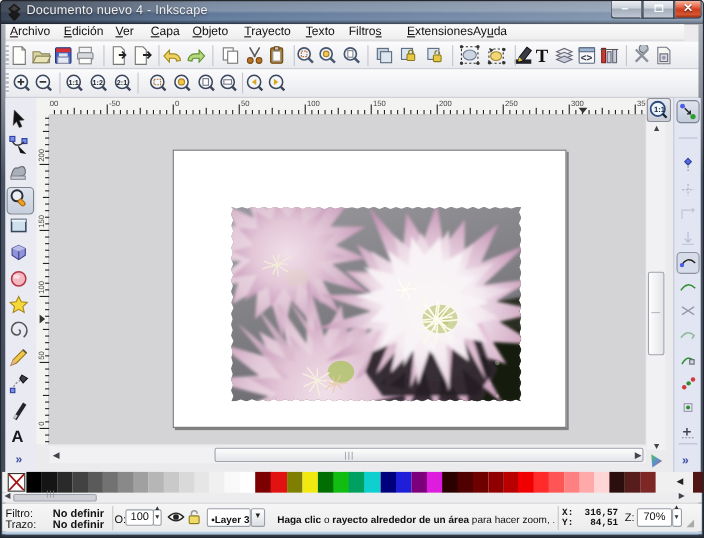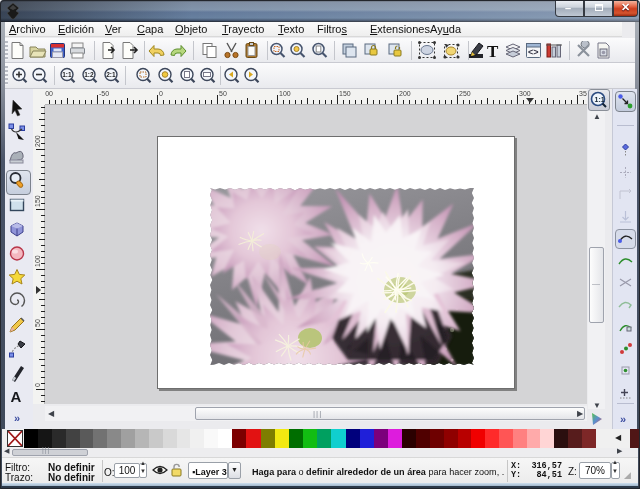--- a/index.html
+++ b/index.html
@@ -72,20 +72,21 @@
 .mono{font-family:"Liberation Mono",monospace}
 </style></head>
 <body>
 <div id="win">
  <div id="title" class="abs"></div>
  <div id="titleglow" class="abs"></div>
  <svg class="abs" width="16" height="16" style="left:5px;top:3px" viewBox="0 0 16 16">
    <path d="M8 0 L14 5 L11 8 L14 10 L9 16 L7 16 L2 10 L5 8 L2 5 Z" fill="#1a1a1a" stroke="#555" stroke-width=".5"></path>
    <path d="M8 2 L11.5 5.2 L8 7 L4.5 5.2 Z" fill="#3f3f3f"></path>
  </svg>
+ <div id="titletxt" class="abs">Documento nuevo 4 - Inkscape</div>
  <div id="bmin" class="wbtn">
       <span class="glyph" style="left:9px;top:2px;font-size:11px">–</span>
     </div>
  <div id="bmax" class="wbtn">
       <span style="position:absolute;left:10px;top:4px;width:8px;height:7px;border:1px solid #fff;border-top:2px solid #fff;display:block"></span>
     </div>
  <div id="bclose" class="wbtn">
       <span class="glyph" style="left:7px;top:1px;font-size:11px;text-shadow:0 1px 1px #400">✕</span>
     </div>
 
@@ -928,21 +929,21 @@
         <circle cx="8" cy="6" r="2.6" fill="#222"></circle>
       </svg>
    <svg class="abs" width="13" height="14" viewBox="0 0 13 14" style="left:168px;top:5px">
         <rect x="2" y="6" width="9" height="7" rx="1" fill="#f2da67" stroke="#8a7a20"></rect>
         <path d="M4,6 V4 a2.6,2.6 0 0 1 5.2,0" fill="none" stroke="#999" stroke-width="1.4"></path>
       </svg>
    <div class="spin" style="left:186px;top:4px;width:40px;height:17px"></div>
    <span class="abs b" style="left:190px;top:9px;font-size:9px">▪Layer 3</span>
    <div class="spin" style="left:226px;top:4px;width:13px;height:17px;background:linear-gradient(to bottom,#fefefe,#dcdee4)"></div>
    <span class="abs" style="left:229px;top:8px;font-size:7px;color:#222">▼</span>
-   <span class="abs" style="left:250px;top:9px;font-size:9.1px;width:252px;overflow:hidden;white-space:nowrap;display:inline-block"><span class="b">Haga para</span> o <span class="b">definir alrededor de un área</span> para hacer zoom, ...</span>
+   <span class="abs" style="left:250px;top:9px;font-size:9.1px;width:252px;overflow:hidden;white-space:nowrap;display:inline-block"><span class="b">Haga clic</span> o <span class="b">rayecto alrededor de un área</span> para hacer zoom, ...</span>
    <div class="vline" style="left:505px"></div>
    <span class="abs mono" style="left:509px;top:3px;font-size:8.5px;font-weight:bold">X:&nbsp;&nbsp;316,57</span>
    <span class="abs mono" style="left:509px;top:12px;font-size:8.5px;font-weight:bold">Y:&nbsp;&nbsp;&nbsp;84,51</span>
    <span class="abs" style="left:566px;top:8px">Z:</span>
    <div class="spin" style="left:577px;top:4px;width:32px;height:17px;text-align:center;line-height:16px">70%</div>
    <div class="spin" style="left:609px;top:4px;width:9px;height:17px"></div>
    <span class="abs" style="left:610px;top:1px;font-size:6px;color:#333">▲</span>
       <span class="abs" style="left:610px;top:10px;font-size:6px;color:#333">▼</span>
    <span class="abs" style="left:622px;top:12px;color:#aaa;font-size:9px">◢</span>
  </div>

